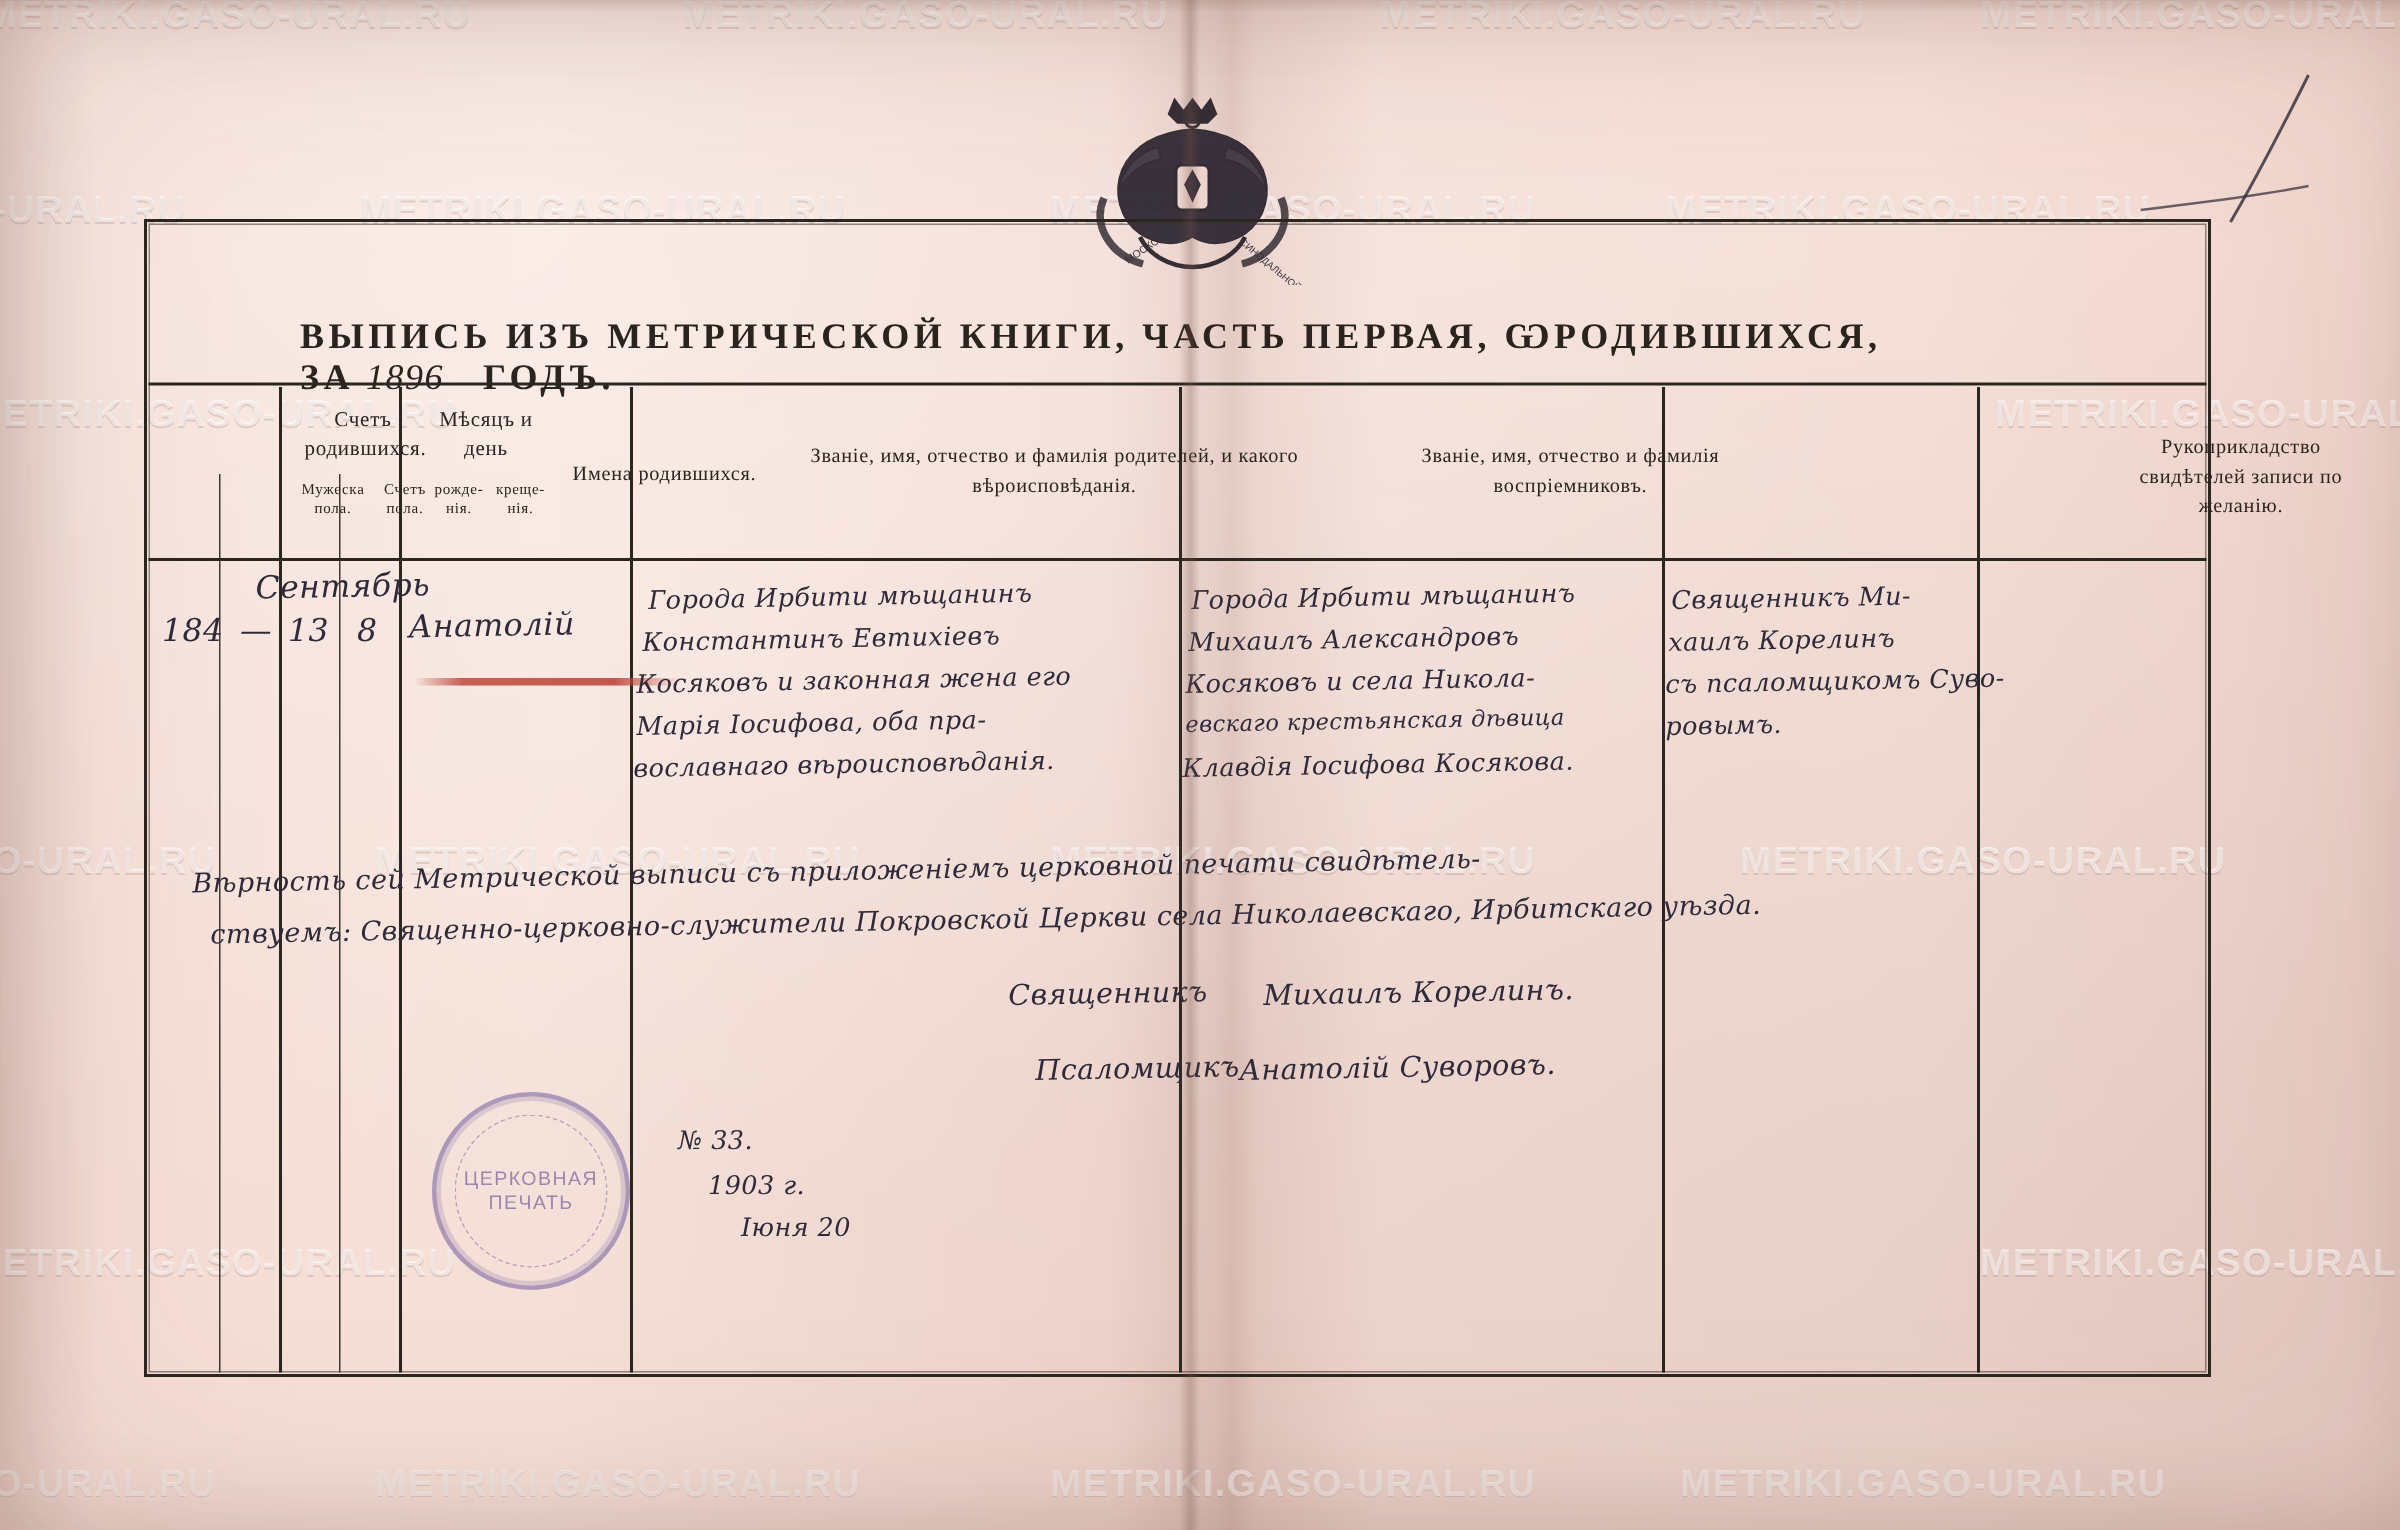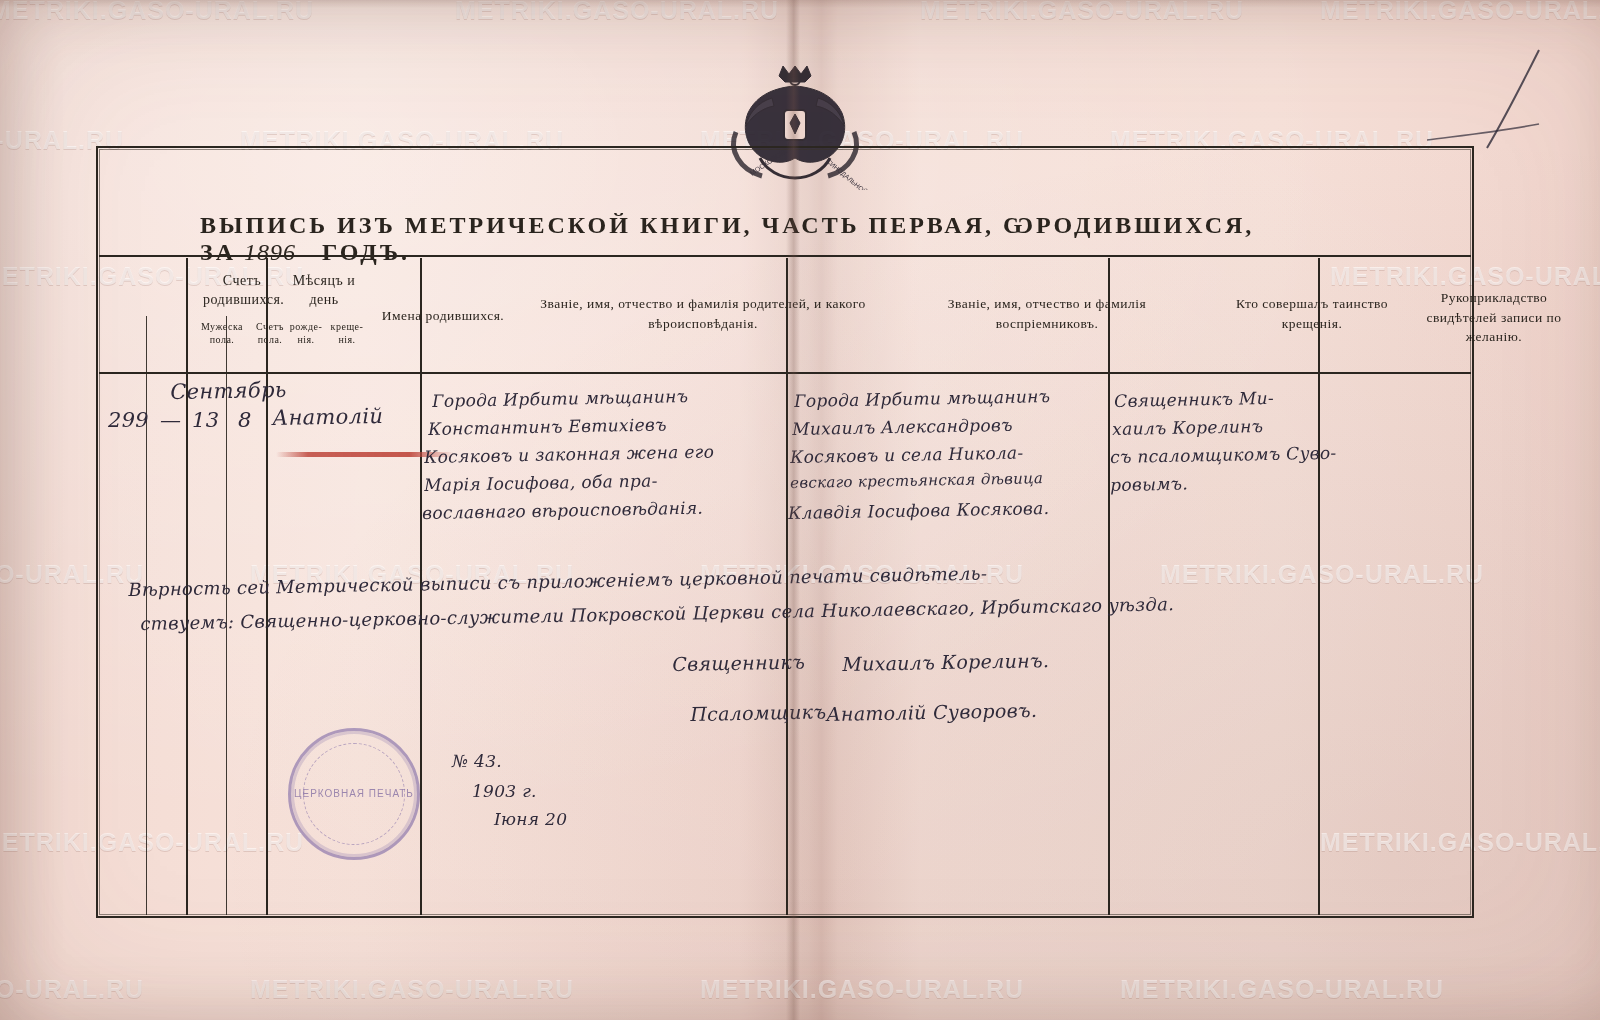--- a/index.html
+++ b/index.html
@@ -233,21 +233,21 @@
     border-radius: 50%;
     border: 1.5px dashed rgba(108,86,158,0.55);
   }
   .seal-text {
     position: absolute;
     inset: 0;
     display: flex;
     align-items: center;
     justify-content: center;
     color: rgba(95,74,145,0.75);
-    font-size: 10px;
+    font-size: 13px;
     font-family: "Liberation Sans", sans-serif;
     letter-spacing: 1px;
     text-align: center;
     line-height: 1.25;
   }
 
   .fold {
     position: absolute;
     left: 786px;
     top: 0;
@@ -348,27 +348,26 @@
     <div class="col-title small" style="left:186px; top:14px; width:78px;">Мѣсяцъ и день</div>
 
     <div class="col-title tiny" style="left:101px; top:62px; width:44px;">Мужеска пола.</div>
     <div class="col-title tiny" style="left:149px; top:62px; width:44px;">Счетъ пола.</div>
     <div class="col-title tiny" style="left:186px; top:62px; width:42px;">рожде- нія.</div>
     <div class="col-title tiny" style="left:228px; top:62px; width:40px;">креще- нія.</div>
 
     <div class="col-title" style="left:270px; top:48px; width:148px;">Имена родившихся.</div>
     <div class="col-title" style="left:430px; top:36px; width:348px;">Званіе, имя, отчество и фамилія родителей, и какого вѣроисповѣданія.</div>
     <div class="col-title" style="left:796px; top:36px; width:304px;">Званіе, имя, отчество и фамилія воспріемниковъ.</div>
-    <div class="col-title" style="left:1114px; top:36px; width:198px;">Кто совершалъ таинство крещенія.</div>
     <div class="col-title" style="left:1324px; top:30px; width:142px;">Рукоприкладство свидѣтелей записи по желанію.</div>
   </div>
   <div class="head-bottom"></div>
 
   <div class="hand big tilt" style="left:170px; top:376px;">Сентябрь</div>
-  <div class="hand big" style="left:108px; top:404px;">299</div>
+  <div class="hand big" style="left:108px; top:404px;">184</div>
   <div class="hand big" style="left:160px; top:404px;">—</div>
   <div class="hand big" style="left:192px; top:404px;">13</div>
   <div class="hand big" style="left:238px; top:404px;">8</div>
   <div class="hand big tilt" style="left:272px; top:402px;">Анатолій</div>
   <div class="red-underline"></div>
 
   <div class="hand tilt" style="left:432px; top:388px;">Города Ирбити мѣщанинъ</div>
   <div class="hand tilt" style="left:428px; top:416px;">Константинъ Евтихіевъ</div>
   <div class="hand tilt" style="left:424px; top:444px;">Косяковъ и законная жена его</div>
   <div class="hand tilt" style="left:424px; top:472px;">Марія Іосифова, оба пра-</div>
@@ -386,21 +385,21 @@
   <div class="hand tilt" style="left:1110px; top:472px;">ровымъ.</div>
 
   <div class="hand tilt" style="left:128px; top:576px; font-size:18px;">Вѣрность сей Метрической выписи съ приложеніемъ церковной печати свидѣтель-</div>
   <div class="hand tilt" style="left:140px; top:610px; font-size:18px;">ствуемъ: Священно-церковно-служители Покровской Церкви села Николаевскаго, Ирбитскаго уѣзда.</div>
 
   <div class="hand sign tilt" style="left:672px; top:650px;">Священникъ</div>
   <div class="hand sign tilt" style="left:842px; top:650px;">Михаилъ Корелинъ.</div>
   <div class="hand sign tilt" style="left:690px; top:700px;">Псаломщикъ</div>
   <div class="hand sign tilt" style="left:826px; top:700px;">Анатолій Суворовъ.</div>
 
-  <div class="hand" style="left:452px; top:748px;">№ 43.</div>
+  <div class="hand" style="left:452px; top:748px;">№ 33.</div>
   <div class="hand" style="left:472px; top:778px;">1903 г.</div>
   <div class="hand" style="left:494px; top:806px;">Іюня 20</div>
 
   <div class="seal">
     <div class="seal-text">ЦЕРКОВНАЯ
 ПЕЧАТЬ</div>
   </div>
 
   <div class="fold"></div>
   <div class="fold-h"></div>

